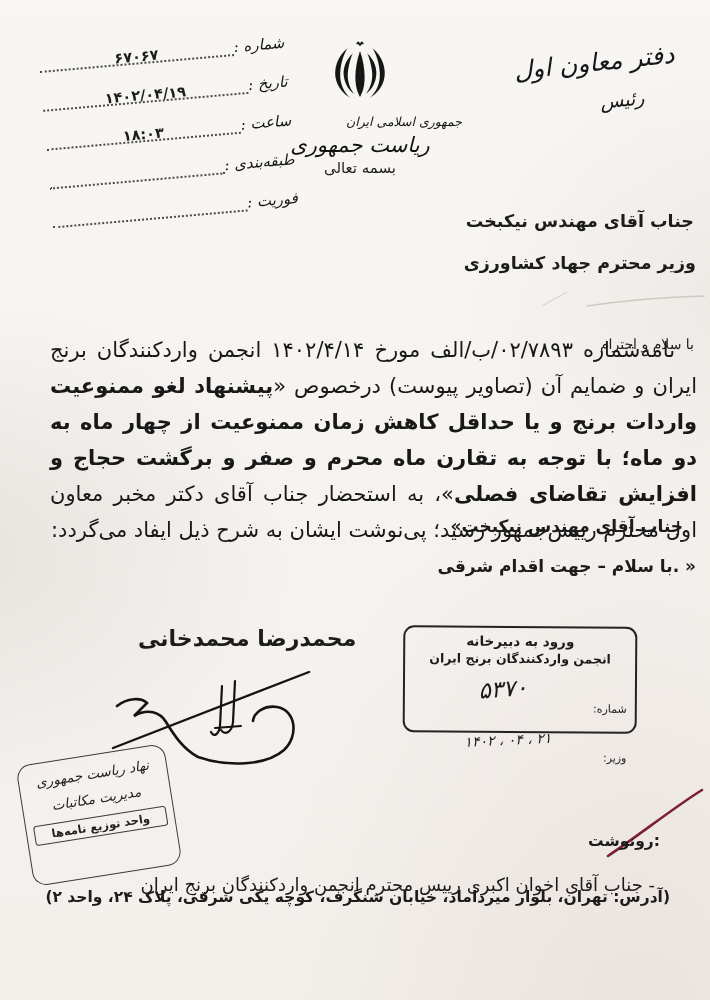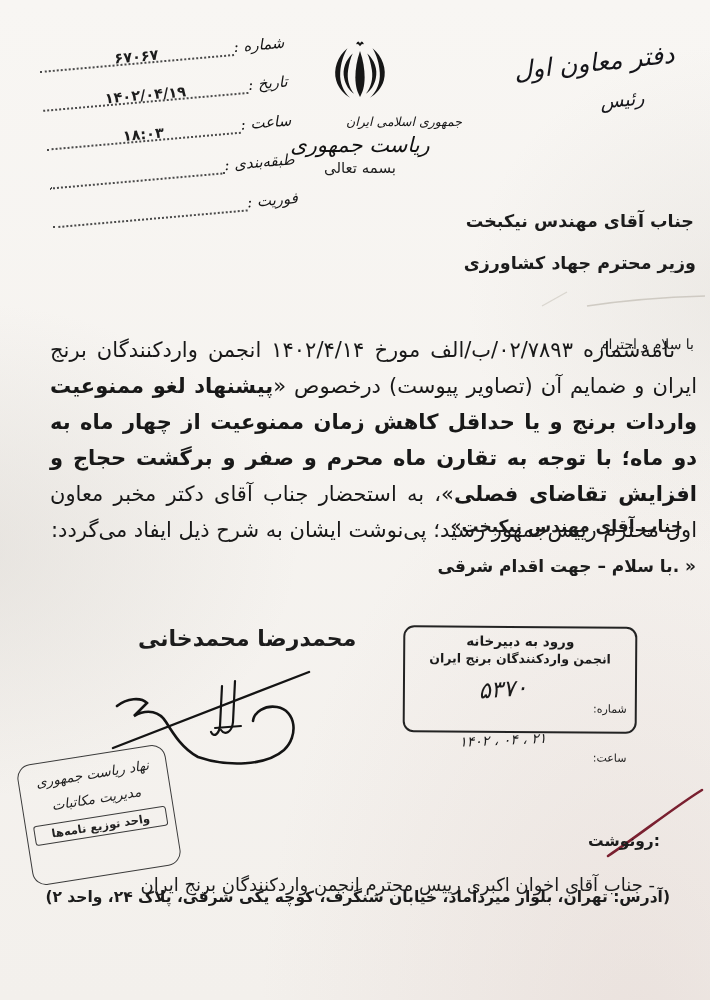--- a/index.html
+++ b/index.html
@@ -149,21 +149,21 @@
   </svg>
 
   <div class="stamp1">
     <div class="s1">ورود به دبیرخانه</div>
     <div class="s2">انجمن واردکنندگان برنج ایران</div>
     <div class="row">
       <span class="lab">شماره:</span>
       <span class="hw num">۵۳۷۰</span>
     </div>
     <div class="row">
-      <span class="lab">ساعت:</span>
+      <span class="lab">وزیر:</span>
       <span class="hw date">۱۴۰۲ ، ۰۴ ، ۲۱</span>
     </div>
   </div>
 
   <div class="stamp2">
     <div class="c">نهاد ریاست جمهوری</div>
     <div class="c">مدیریت مکاتبات</div>
     <div class="box">واحد توزیع نامه‌ها</div>
   </div>
 

